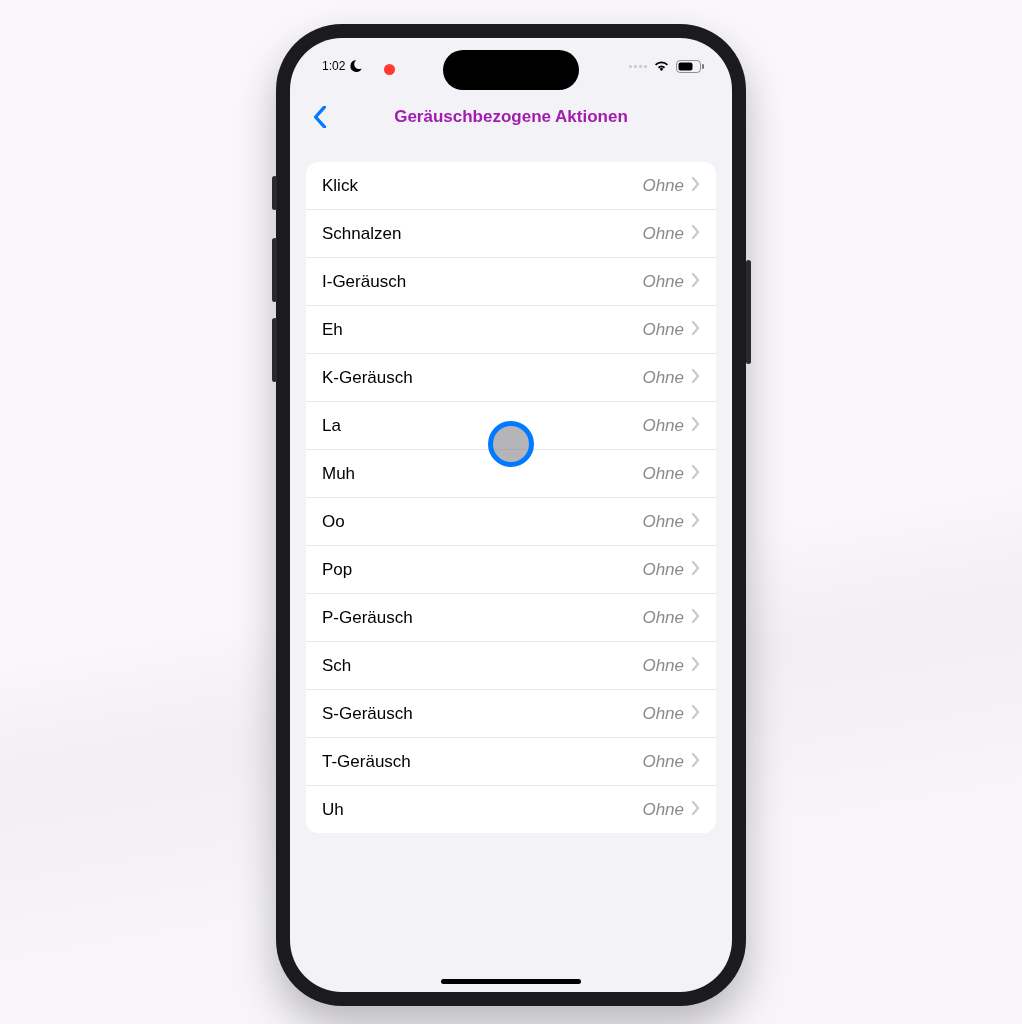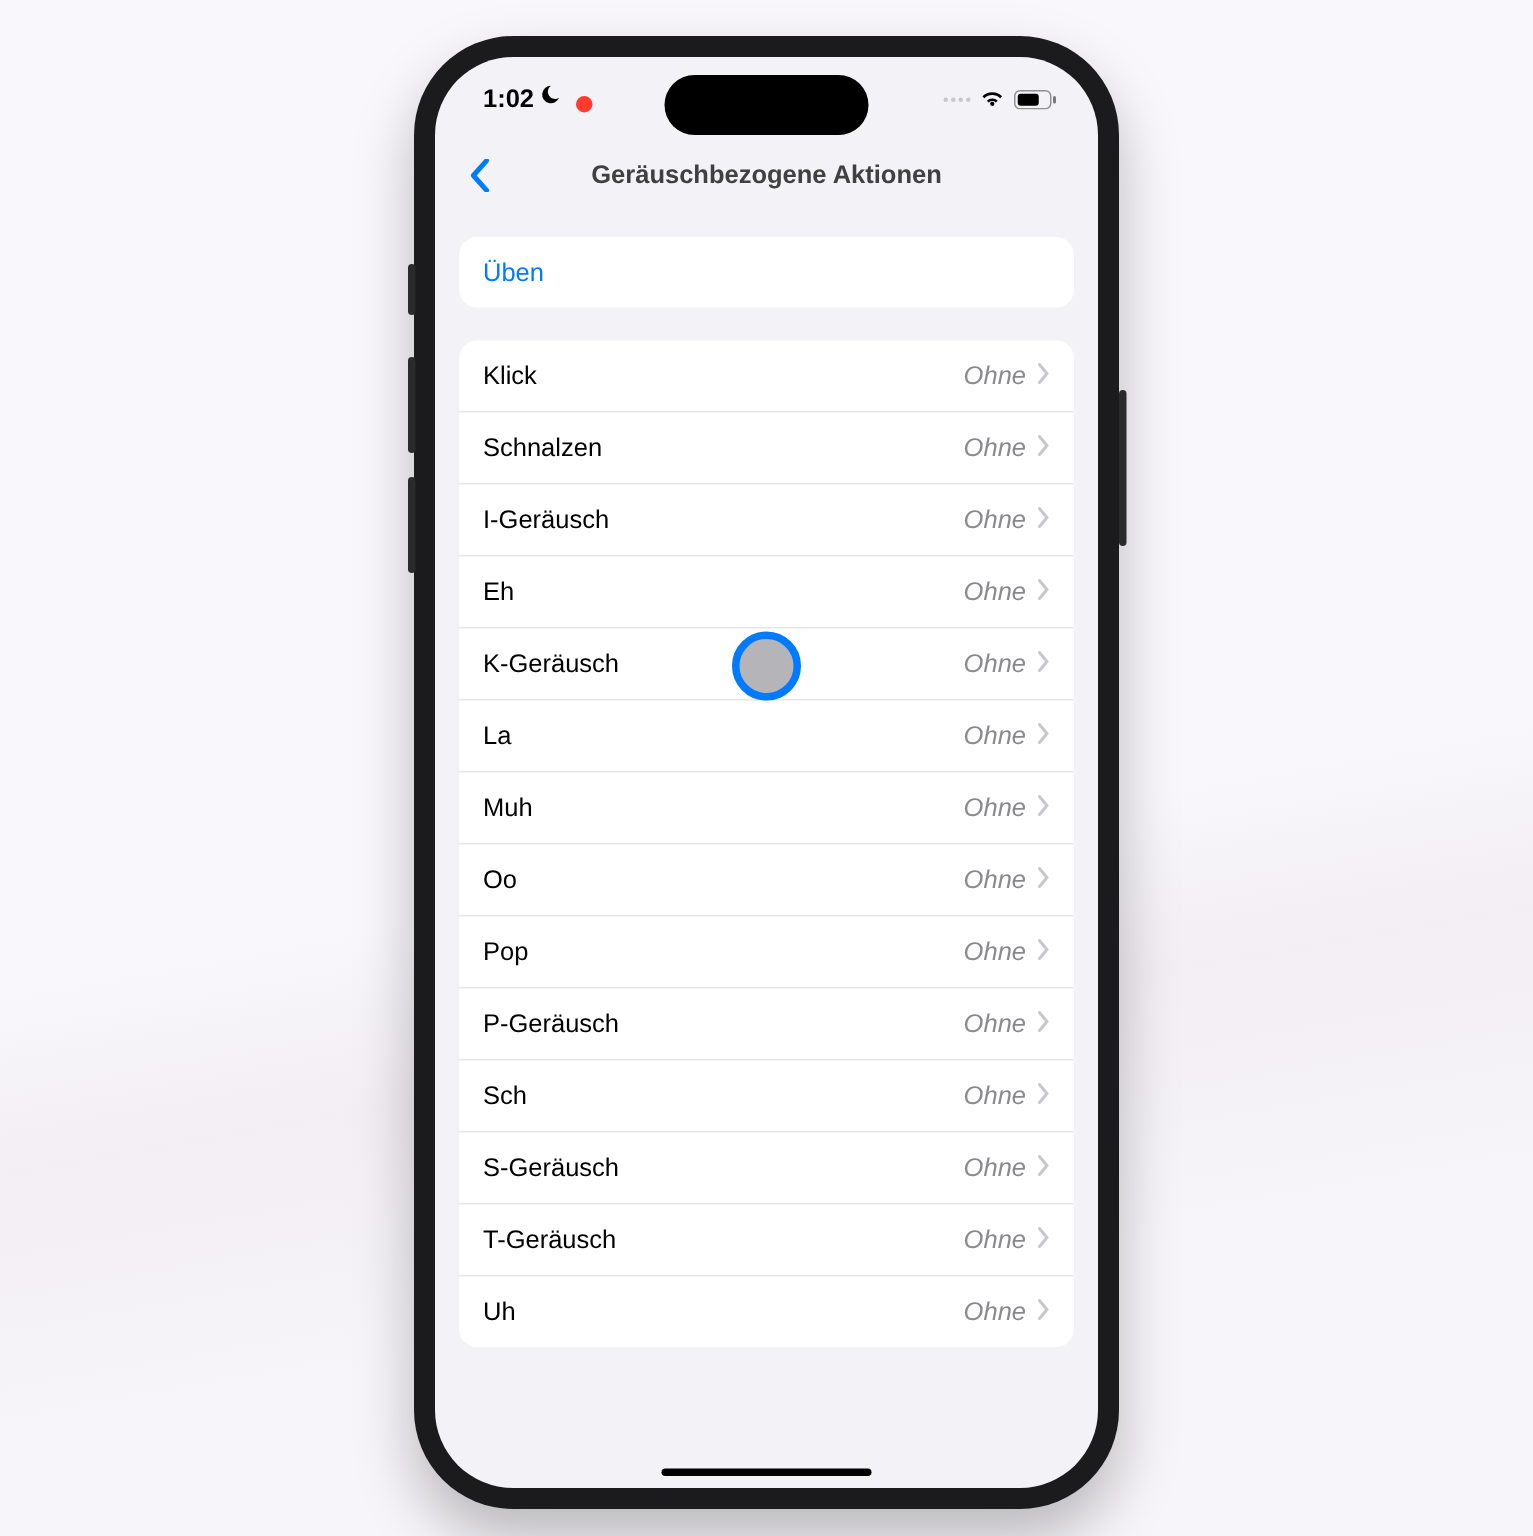--- a/index.html
+++ b/index.html
@@ -30,31 +30,31 @@
   .screen{position:absolute;left:14px;top:14px;right:14px;bottom:14px;
     background:var(--bg);border-radius:52px;overflow:hidden;}
   
   .island{position:absolute;left:50%;top:12px;transform:translateX(-50%);
     width:136px;height:40px;background:#000;border-radius:22px;z-index:10;}
   .rec-dot{position:absolute;left:94px;top:26px;width:11px;height:11px;border-radius:50%;
     background:#ff3b30;z-index:11;}
   
   .status{position:absolute;left:0;right:0;top:0;height:56px;display:flex;
     align-items:center;justify-content:space-between;padding:0 28px 0 32px;z-index:9;}
-  .status-left{display:flex;align-items:flex-start;gap:4px;font-weight:700;font-size:17px;}
+  .status-left{display:flex;align-items:flex-end;gap:4px;font-weight:400;font-size:12px;}
   .status-right{display:flex;align-items:center;gap:6px;}
   .dots{display:flex;gap:2px;}
   .dots i{width:3px;height:3px;border-radius:50%;background:#c8c8cc;display:block;}
   .wifi svg,.batt svg,.moon svg{display:block;}
   
   .nav{position:absolute;left:0;right:0;top:56px;height:46px;display:flex;
     align-items:center;justify-content:center;}
   .nav .back{position:absolute;left:10px;top:0;bottom:0;width:40px;display:flex;
     align-items:center;justify-content:center;color:var(--blue);}
-  .nav-title{font-size:17px;font-weight:600;color:#404040;text-align:center;}
+  .nav-title{font-size:17px;font-weight:600;color:#a21caf;text-align:center;}
   
   .content{position:absolute;left:0;right:0;top:102px;bottom:0;overflow:hidden;
     padding:0 16px;}
   .card{background:var(--card);border-radius:12px;overflow:hidden;}
   .card.practice{margin-top:18px;}
   .row{display:flex;align-items:center;min-height:47px;padding:0 16px;
     font-size:17px;color:var(--text);}
   .practice .row{color:var(--blue);}
   .hint{color:var(--hint);font-size:13px;padding:8px 16px 0 16px;}
   .sounds{margin-top:22px;}
@@ -118,25 +118,20 @@
       <div class="nav">
         <div class="back">
           <svg width="14" height="22" viewBox="0 0 12 20">
               <path fill="none" stroke="currentColor" stroke-width="3" stroke-linecap="round" stroke-linejoin="round" d="M10 1 2 10l8 9"></path>
             </svg>
         </div>
         <div class="nav-title">Geräuschbezogene Aktionen</div>
       </div>
 
       <div class="content">
-        <div class="card practice">
-          <div class="row">
-            <span>Üben</span>
-          </div>
-        </div>
 
         <div class="card sounds" id="sounds">
             <div class="row">
               <span>Klick</span>
               <span class="val">
                 <span>Ohne</span>
                 <span class="chev"><svg width="8" height="14" viewBox="0 0 8 14">
                     <path fill="none" stroke="currentColor" stroke-width="2" stroke-linecap="round" stroke-linejoin="round" d="M1 1l5 6-5 6"></path>
                   </svg></span>
               </span>

